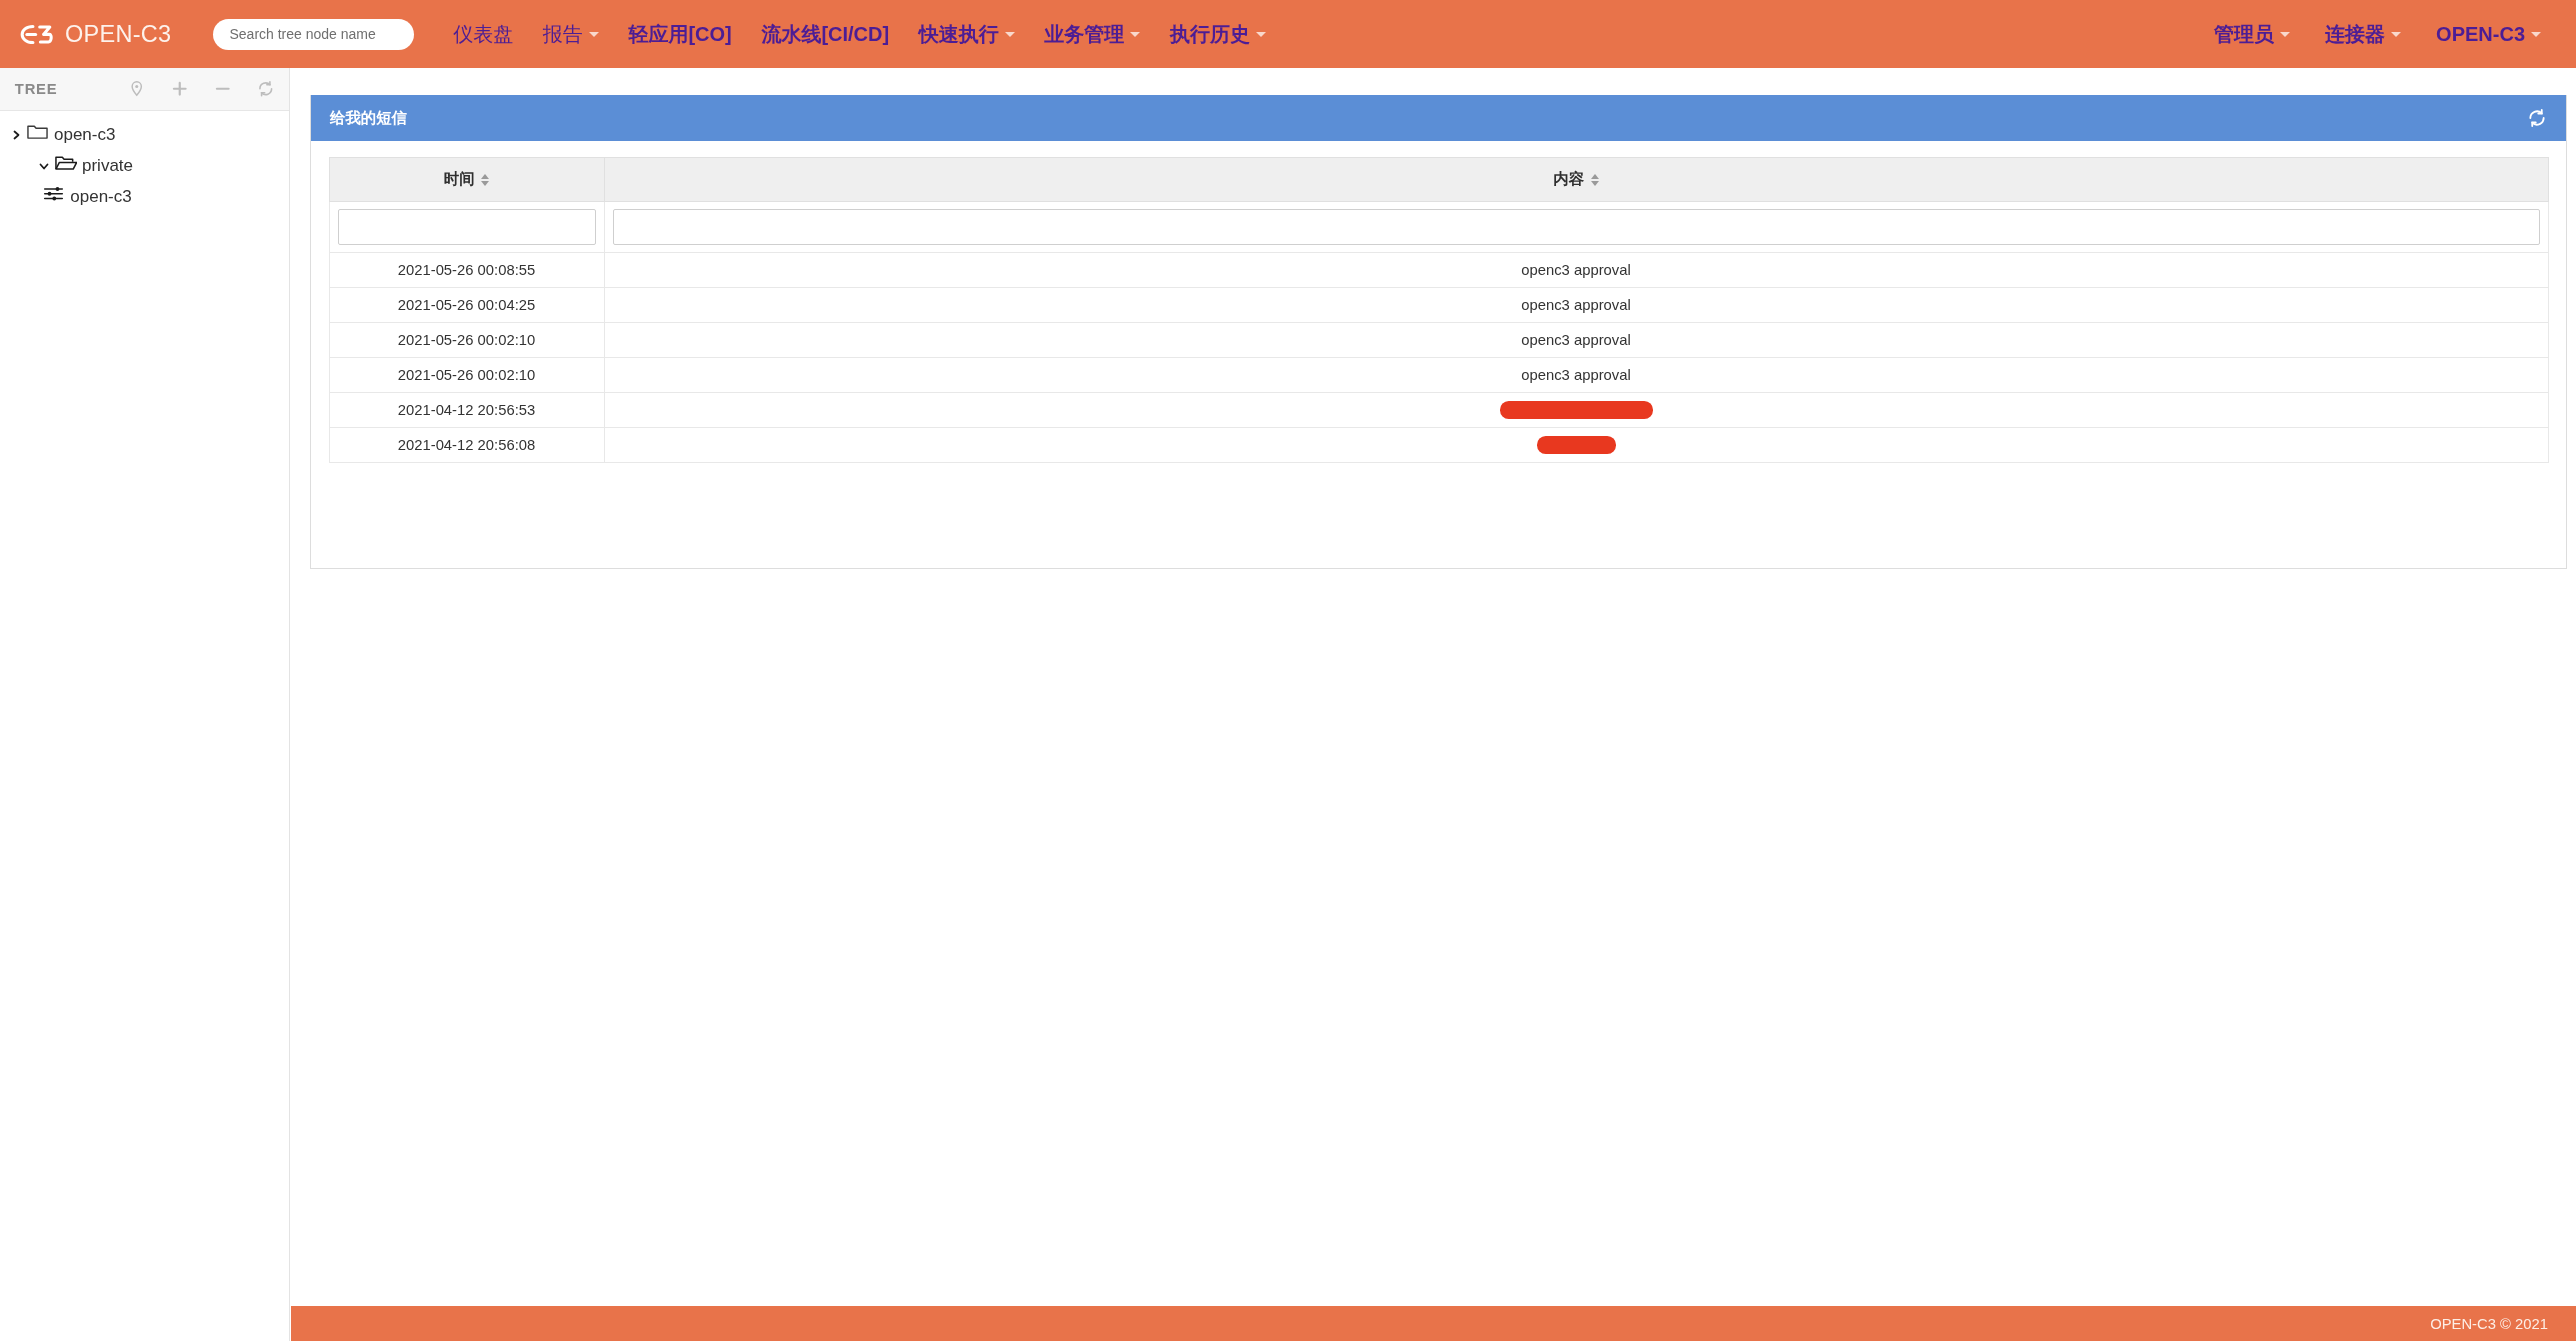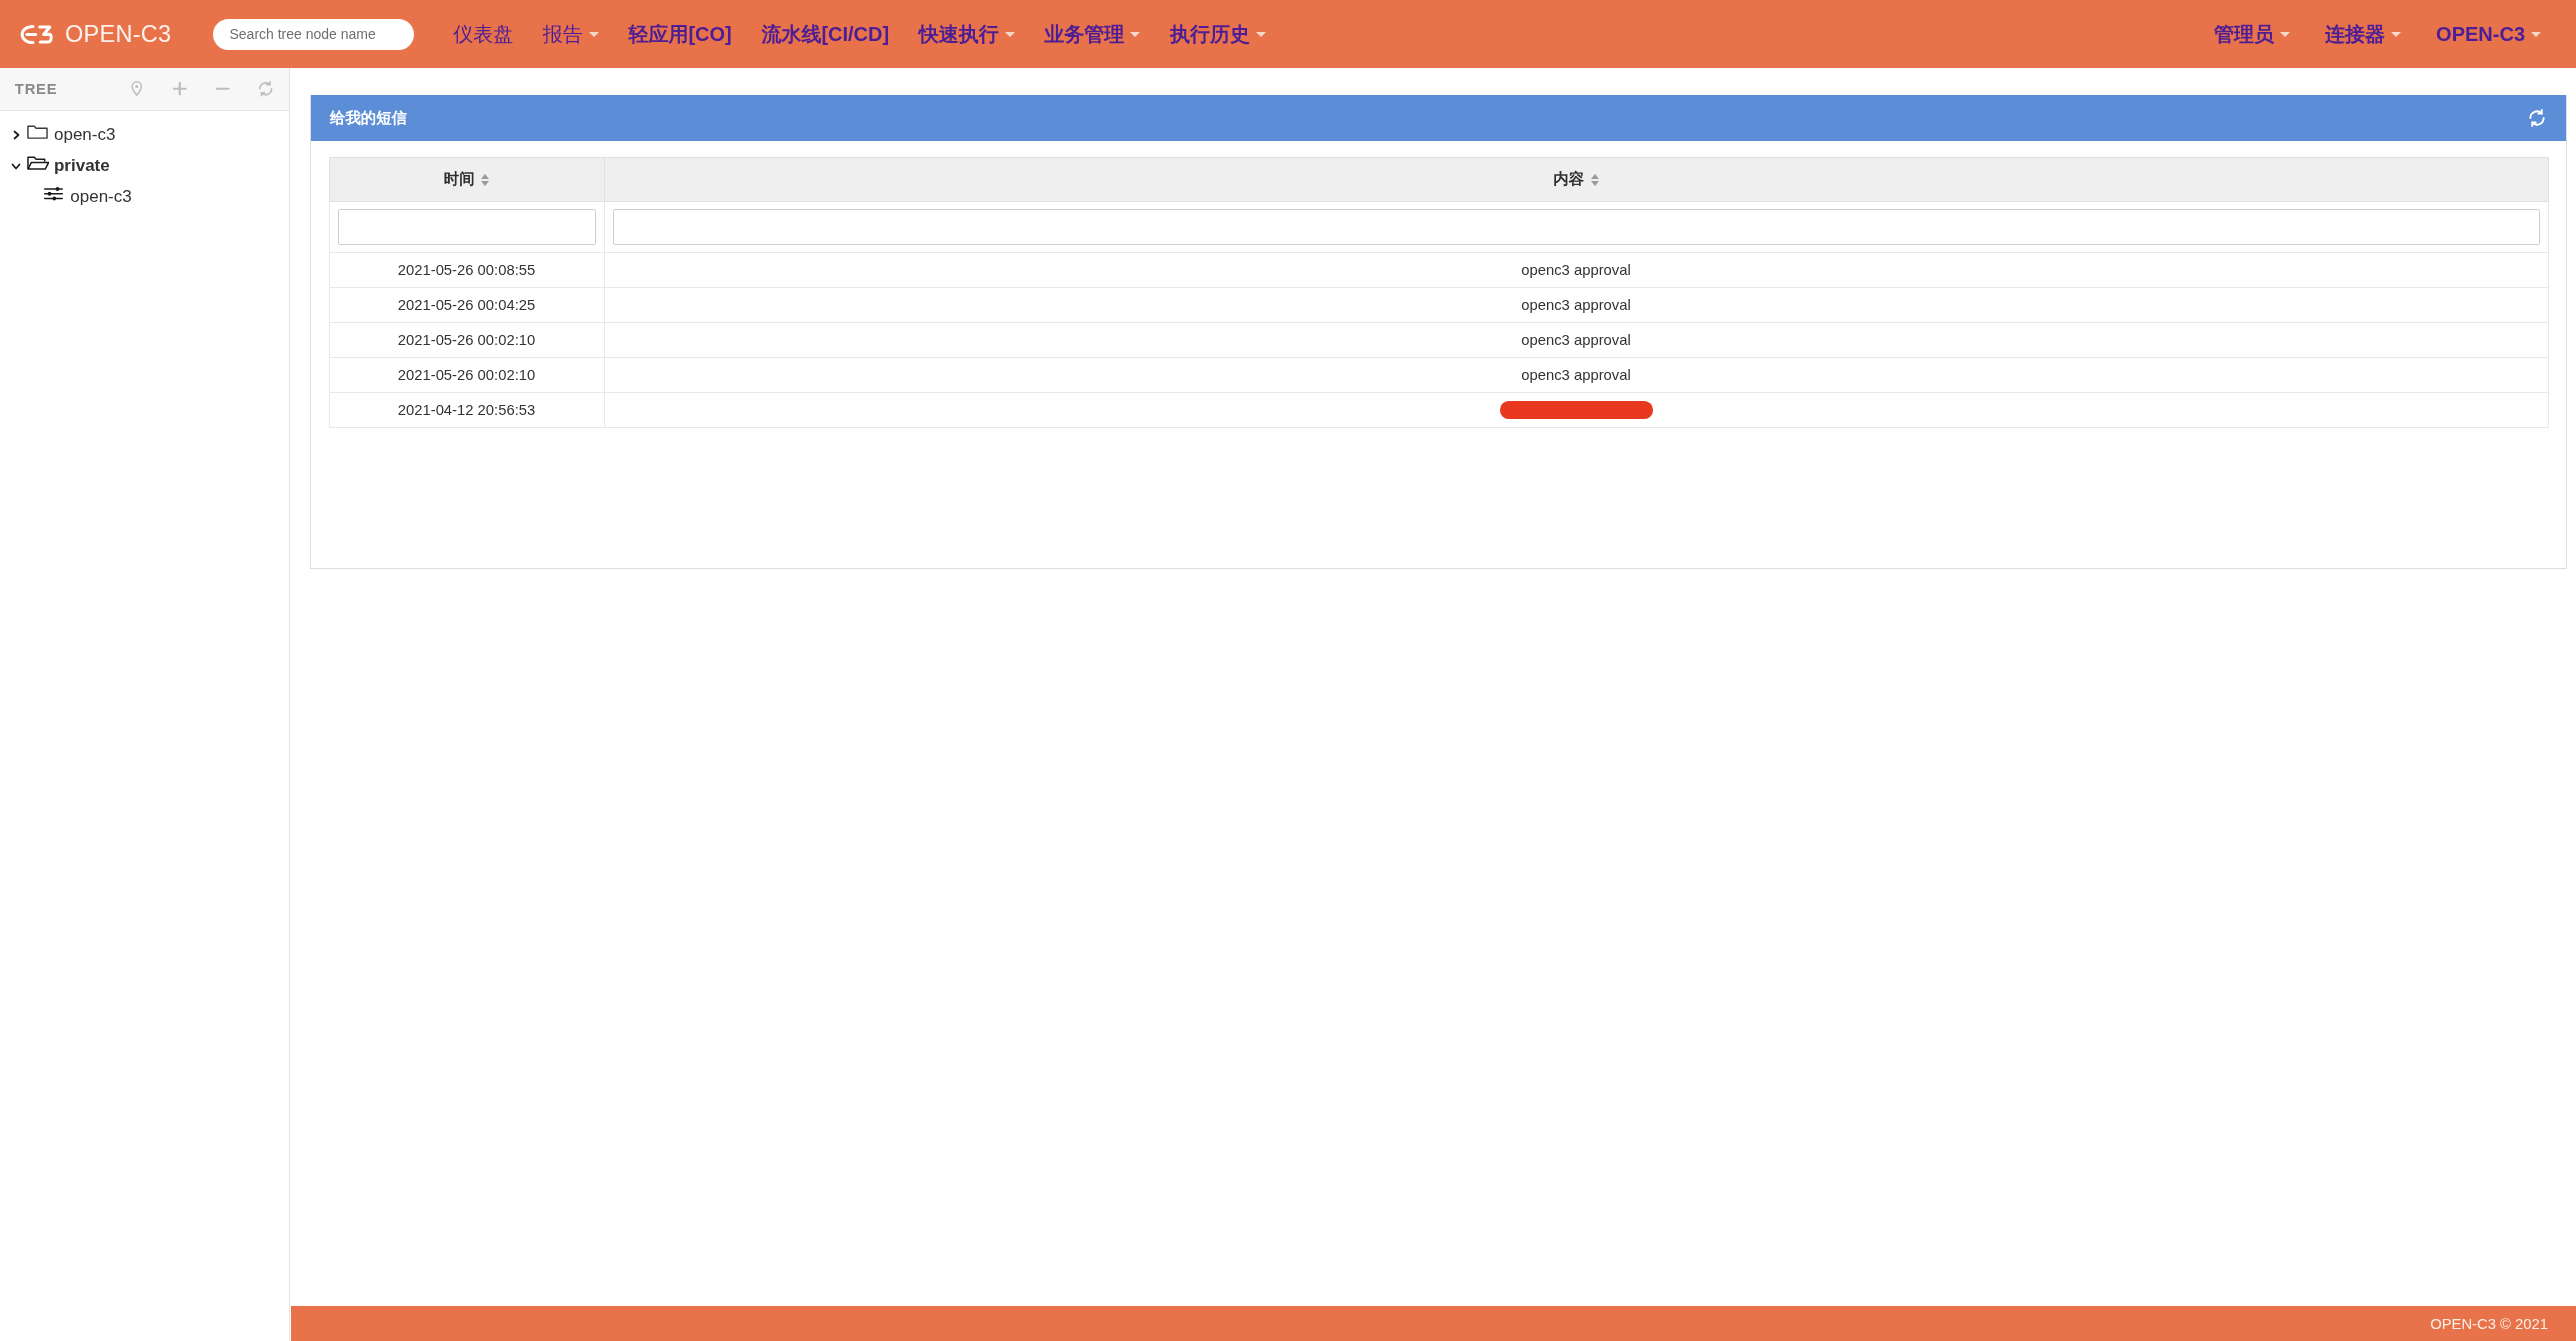--- a/index.html
+++ b/index.html
@@ -80,21 +80,21 @@
   .tool-icon { width: 17.5px; height: 17.5px; display: block; cursor: pointer; }
 
   .tree-body { padding-top: 8px; }
   .tree-row {
     display: flex; align-items: center;
     height: 31px; padding-left: 6.7px;
     font-size: 17px; color: #333333;
     cursor: pointer; white-space: nowrap;
   }
   .tree-row.child { padding-left: 42px; }
-  .tree-row.bold { font-weight: bold; }
+  .tree-row.bold { font-weight: normal; margin-left: 28px; }
   .tw-arrow { width: 19px; display: flex; justify-content: center; align-items: center; }
   .tree-ico { width: 23px; height: 17.5px; margin-right: 4px; flex: 0 0 auto; }
   .tree-label { margin-left: 1.3px; }
 
   
   .main {
     position: absolute; top: 68px; left: 291px;
     width: 2285px; height: 1273px;
     background: #ffffff;
   }
@@ -382,20 +382,26 @@
           <tr>
             <td>2021-05-26 00:02:10</td>
             <td>openc3 approval</td>
           </tr>
           <tr>
             <td>2021-04-12 20:56:53</td>
             <td>
               <span class="redact" style="width: 153px;"></span>
             </td>
           </tr>
+          <tr>
+            <td>2021-04-12 20:56:08</td>
+            <td>
+              <span class="redact" style="width: 79px;"></span>
+            </td>
+          </tr>
         </tbody>
       </table>
     </div>
   </div>
 </div>
 
 <div class="footer">
   <span class="footer-text">OPEN-C3 © 2021</span>
 </div>
 

